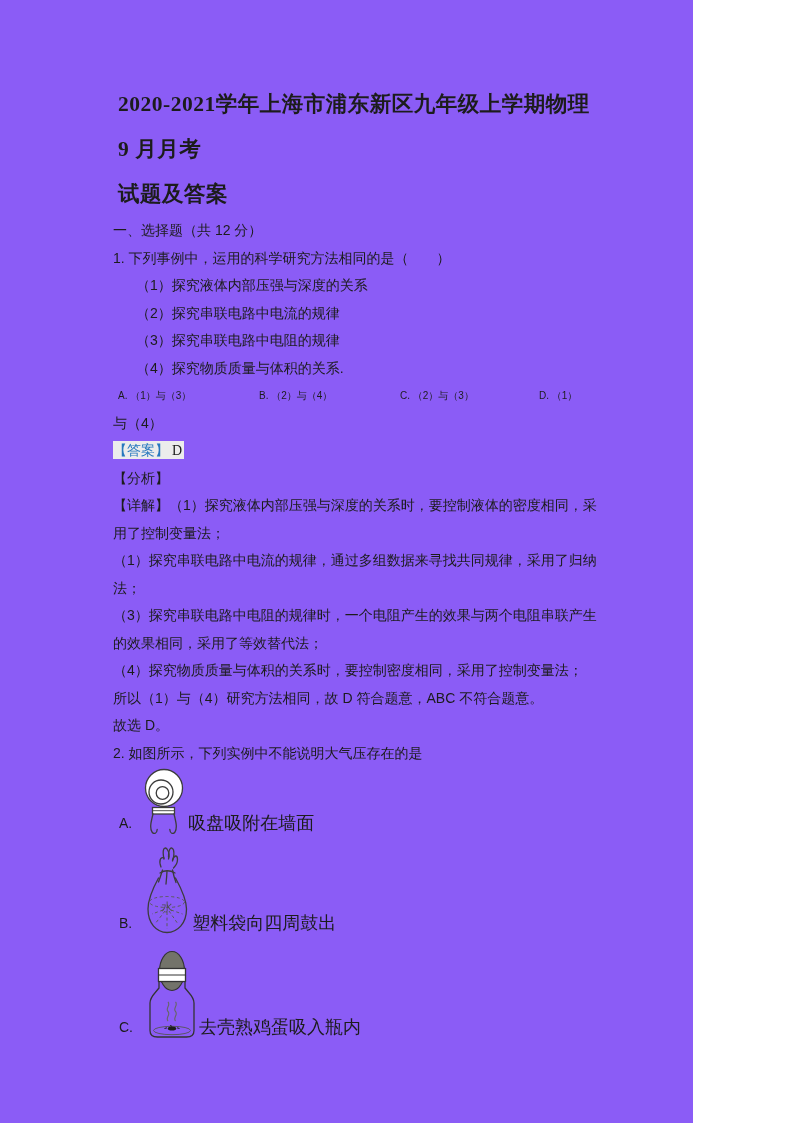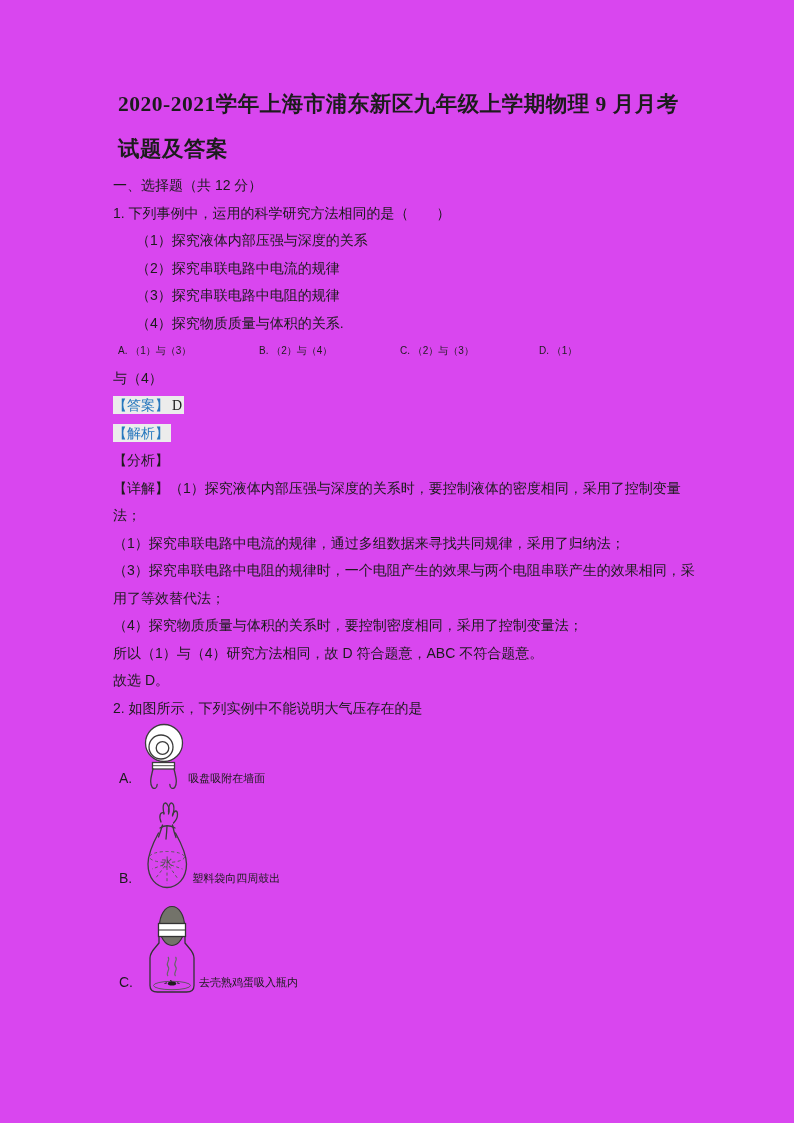--- a/index.html
+++ b/index.html
@@ -2,35 +2,35 @@
 <html><head>
 <meta charset="utf-8">
 <style>
   html,body{margin:0;padding:0;background:#ffffff;}
   body{
     width:794px;height:1123px;overflow:hidden;
     font-family:"Liberation Sans","DejaVu Sans",sans-serif;
     color:#1c1c1c;
     -webkit-font-smoothing:antialiased;
   }
-  .page{box-sizing:border-box;width:794px;height:1123px;padding:82px 93px 0 113px;background:#d946ef;}
+  .page{box-sizing:border-box;width:693px;height:1123px;padding:82px 93px 0 113px;background:#8b5cf6;}
   .doc-title{font-family:"Liberation Serif","DejaVu Serif",serif;font-weight:bold;font-size:21.5px;line-height:45px;margin-left:5px;letter-spacing:0.5px;}
   .body-line{font-size:14px;line-height:27.5px;}
   .indent{margin-left:23px;}
   .para{font-size:14px;line-height:27.5px;text-align:left;}
   .opt-row{font-size:10px;line-height:27.5px;margin-left:5px;white-space:nowrap;}
   .opt-cell{display:inline-block;}
   .w141{width:141px;}
   .w139{width:139px;}
   .hl{background:#ececec;padding:1px 2px 1px 0;}
   .blue{color:#2878be;}
   .ansval{color:#1c1c1c;padding-left:3px;font-family:"Liberation Serif","DejaVu Serif",serif;}
   .fig-row{display:flex;align-items:flex-end;margin-left:6px;}
   .fig-label{font-size:14px;line-height:22px;margin-right:11px;}
-  .fig-caption{font-size:11px;line-height:22px;margin-left:1px;}
+  .fig-caption{font-size:18px;line-height:22px;margin-left:1px;}
   .fig-row svg{display:block;}
   .rowA{margin-top:1px;}
   .rowB{margin-top:10px;}
   .rowC{margin-top:14px;}
   svg .ln{stroke:#3c3c3c;stroke-width:1.3;fill:none;stroke-linecap:round;}
   svg .lnf{stroke:#3c3c3c;stroke-width:1.3;fill:#ffffff;}
   svg .dash{stroke:#5a5a5a;stroke-width:1;fill:none;stroke-dasharray:3 2.6;}
 </style>
 </head>
 <body>
@@ -50,23 +50,20 @@
   <div class="body-line indent">（3）探究串联电路中电阻的规律</div>
   <div class="body-line indent">（4）探究物质质量与体积的关系.</div>
 
   <div class="opt-row">
     <span class="opt-cell w141">A. （1）与（3）</span><span class="opt-cell w141">B. （2）与（4）</span><span class="opt-cell w139">C. （2）与（3）</span><span class="opt-cell">D. （1）</span>
   </div>
   <div class="body-line">与（4）</div>
 
   <div class="body-line">
     <span class="hl"><span class="blue">【答案】</span><span class="ansval">D</span></span>
-  </div>
-  <div class="body-line">
-    <span class="hl blue">【解析】</span>
   </div>
   <div class="body-line">【分析】</div>
 
   <div class="para">【详解】（1）探究液体内部压强与深度的关系时，要控制液体的密度相同，采用了控制变量法；</div>
   <div class="para">（1）探究串联电路中电流的规律，通过多组数据来寻找共同规律，采用了归纳法；</div>
   <div class="para">（3）探究串联电路中电阻的规律时，一个电阻产生的效果与两个电阻串联产生的效果相同，采用了等效替代法；</div>
   <div class="para">（4）探究物质质量与体积的关系时，要控制密度相同，采用了控制变量法；</div>
   <div class="para">所以（1）与（4）研究方法相同，故 D 符合题意，ABC 不符合题意。</div>
   <div class="para">故选 D。</div>
 

